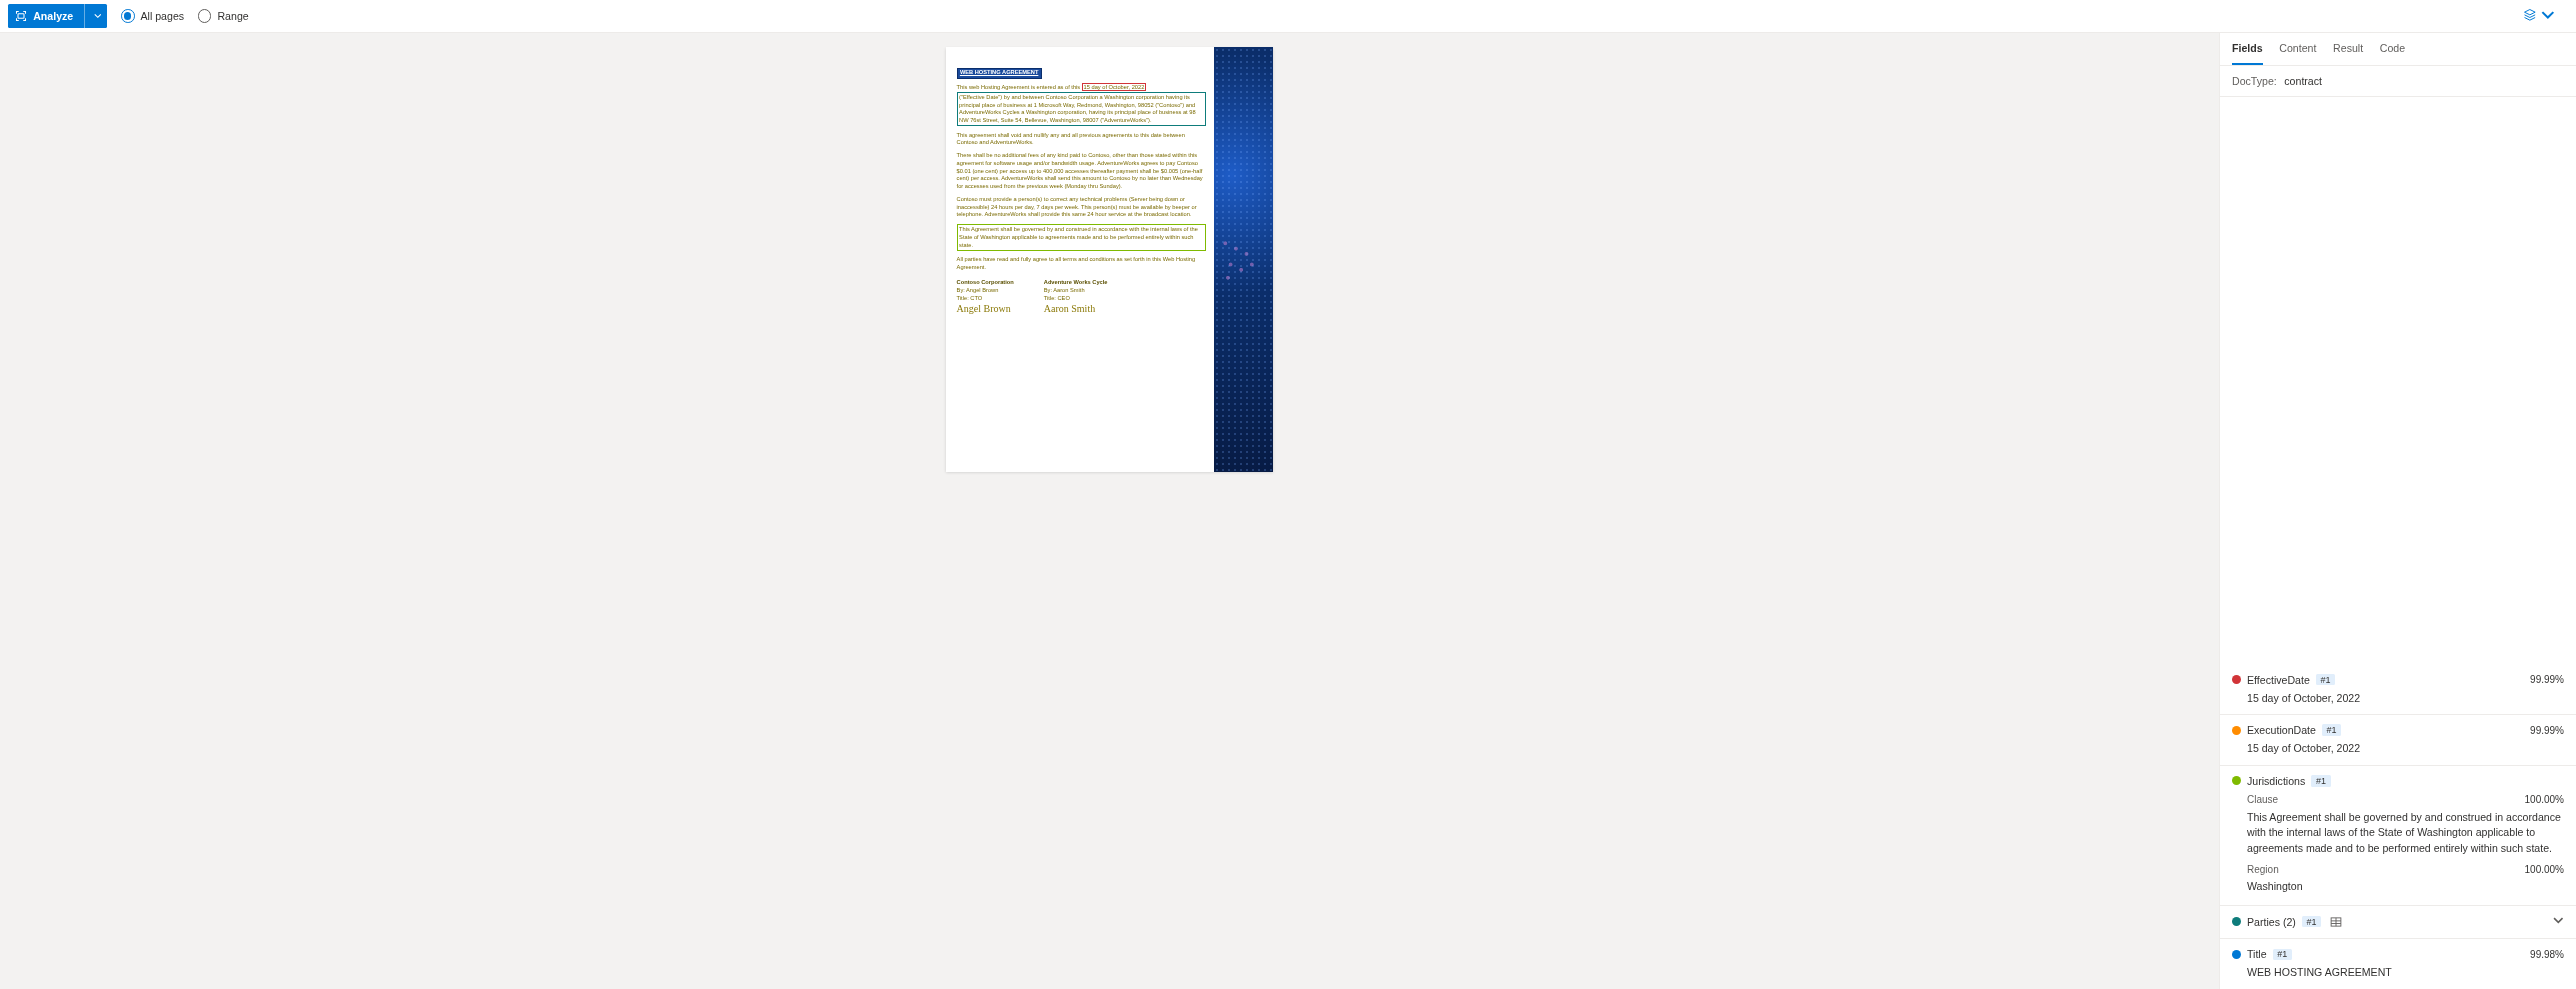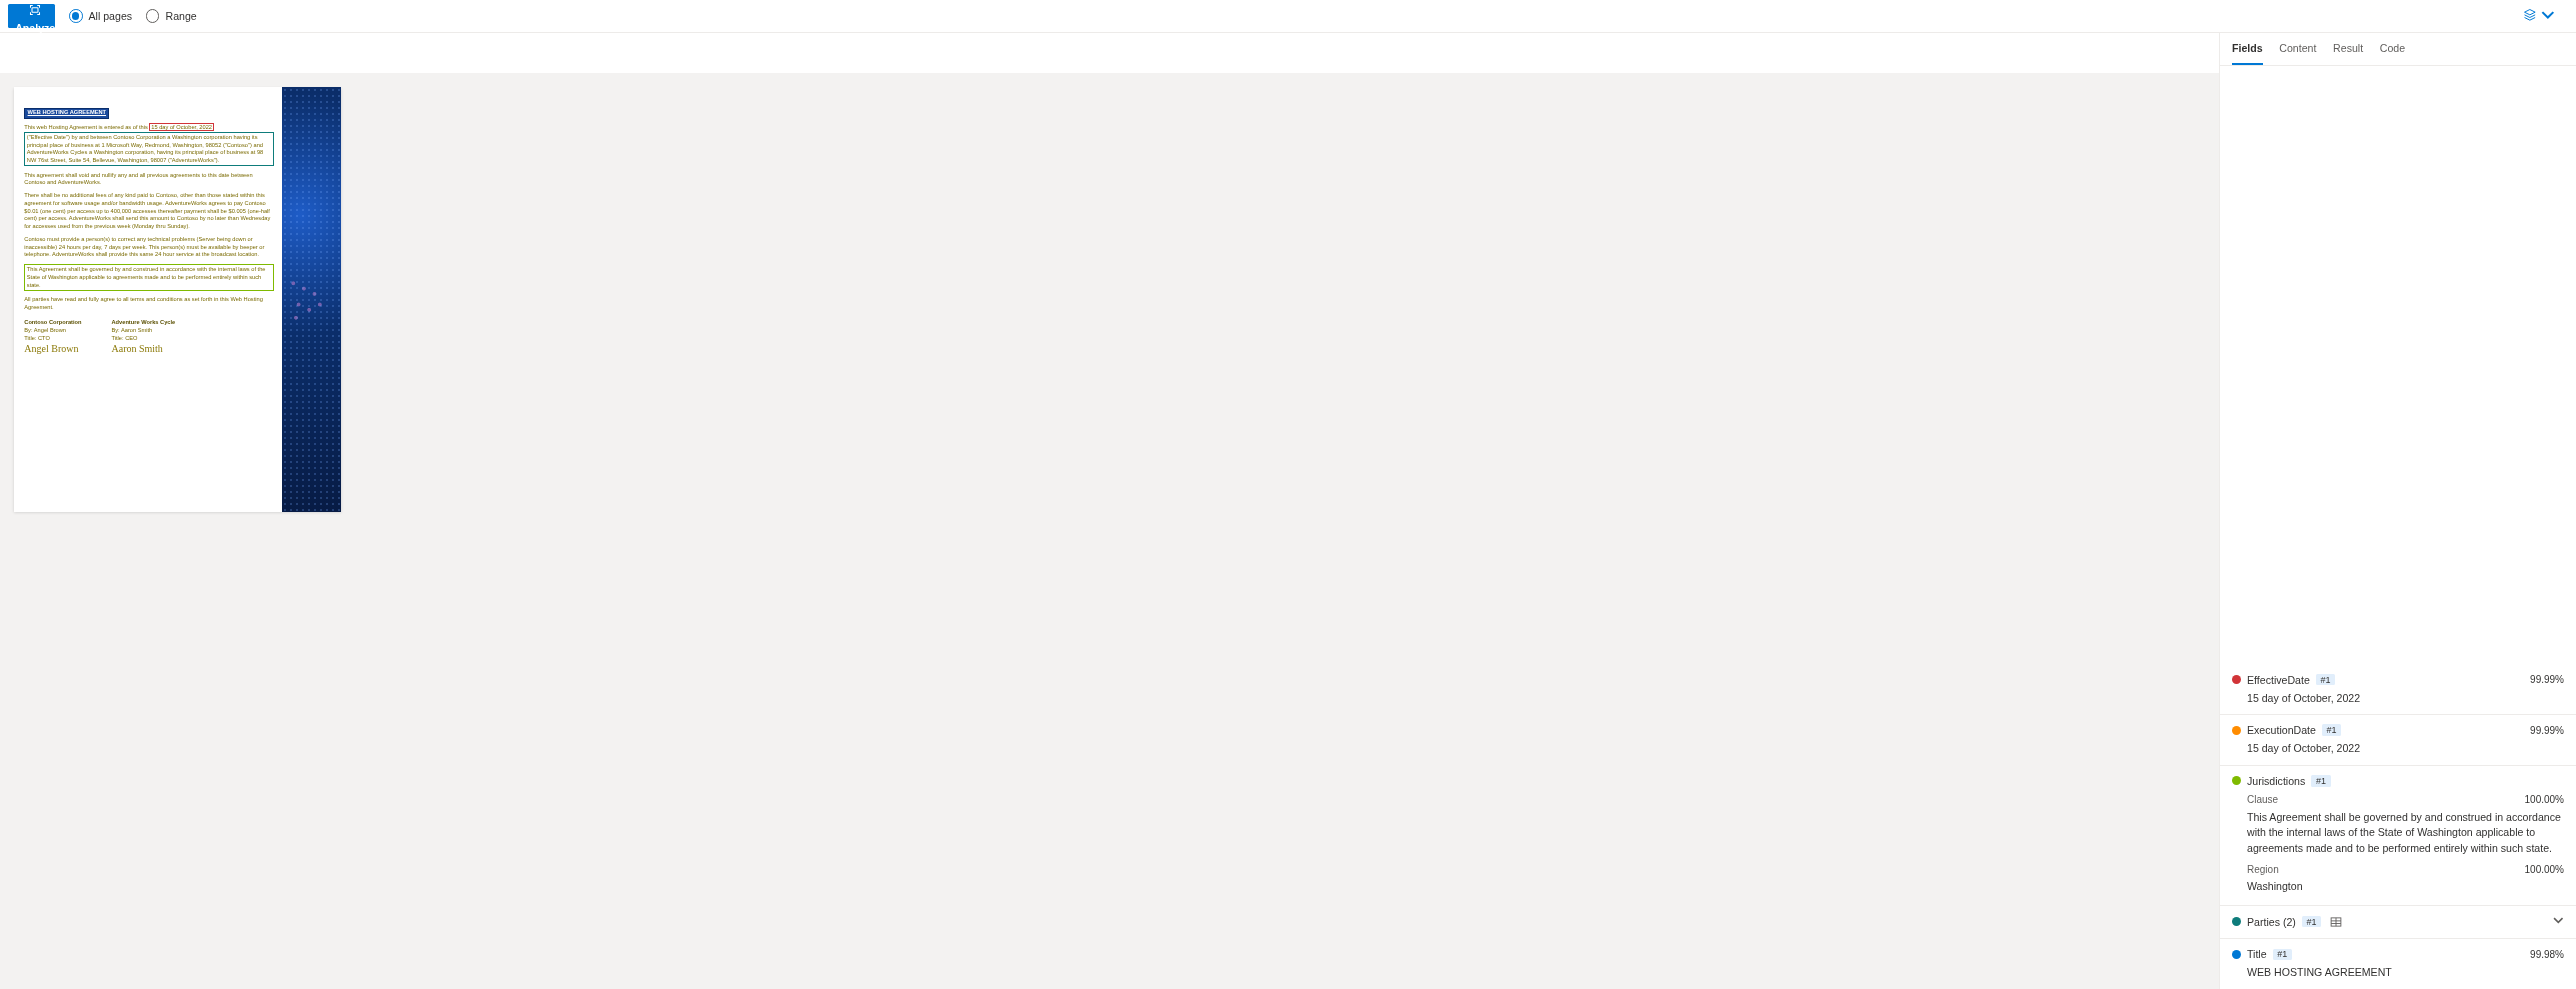--- a/index.html
+++ b/index.html
@@ -32,21 +32,20 @@
     background: #0078d4;
     color: #fff;
     border: none;
     border-radius: 1.5px;
     height: 24px;
     padding: 0 0 0 7.6px;
     font-size: 10.6px;
     font-weight: 600;
     cursor: pointer;
     gap: 6px;
-    flex-direction: column;
   }
   .analyze-btn .icon-scan {
     width: 12px; height: 12px;
     display: inline-flex;
   }
   .analyze-btn .divider {
     width: 0.8px; height: 24px; background: rgba(255,255,255,0.4);
     margin-left: 4.6px;
   }
   .analyze-btn .chevron {
@@ -78,24 +77,23 @@
   }
   .layers-control svg { width: 13.7px; height: 13.7px; }
   
   .main {
     display: flex; flex: 1; min-height: 0;
   }
   .canvas {
     flex: 1;
     background: #f3f2f1;
     display: flex;
-    justify-content: flex-start;
+    justify-content: center;
     padding: 13.7px;
     overflow: auto;
-    margin-top: 40px;
   }
   .page {
     background: #fff;
     width: 327px;
     height: 425px;
     position: relative;
     box-shadow: 0 0.8px 3px rgba(0,0,0,0.15);
     display: flex;
   }
   .page-content {
@@ -308,20 +306,24 @@
     </div>
 
     <div class="side">
       <div class="tabs">
         <div class="tab active">Fields</div>
         <div class="tab">Content</div>
         <div class="tab">Result</div>
         <div class="tab">Code</div>
       </div>
 
+      <div class="doctype-row">
+        <span class="label">DocType:</span>
+        <span>contract</span>
+      </div>
 
       <div class="field-list">
 
         <div class="field">
           <div class="field-head">
             <span class="dot" style="background:#d13438"></span>
             <span class="field-name">EffectiveDate</span>
             <span class="badge">#1</span>
             <span class="conf">99.99%</span>
           </div>

